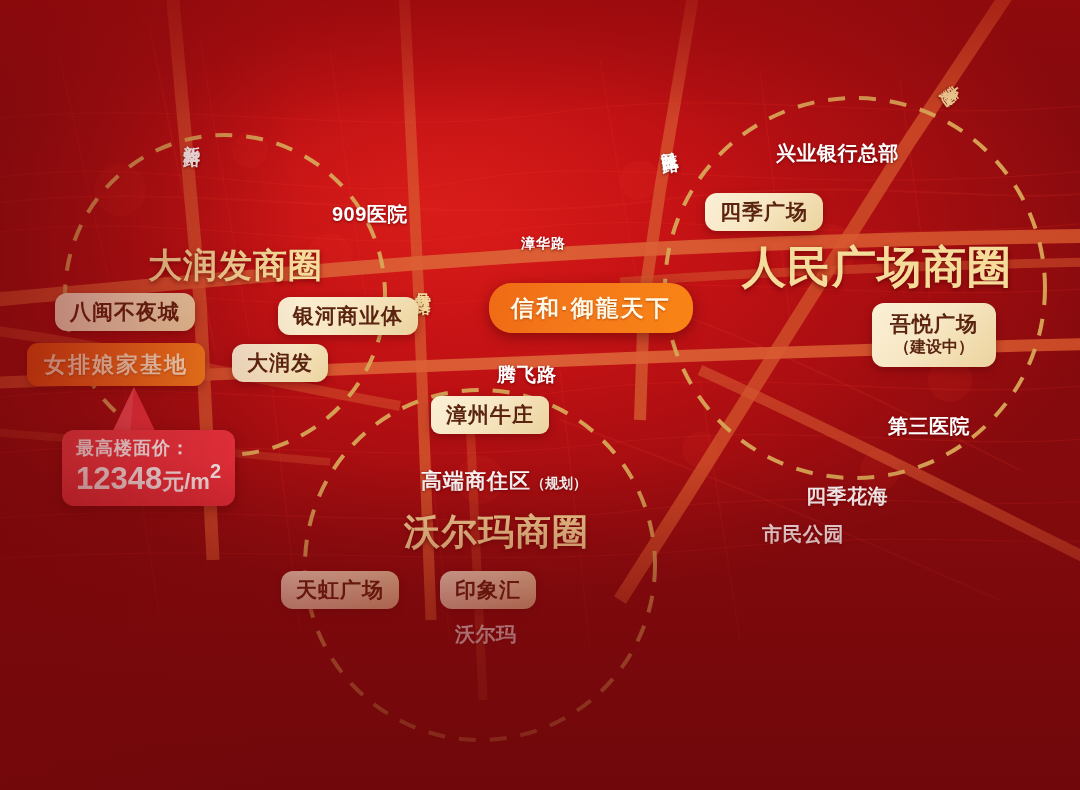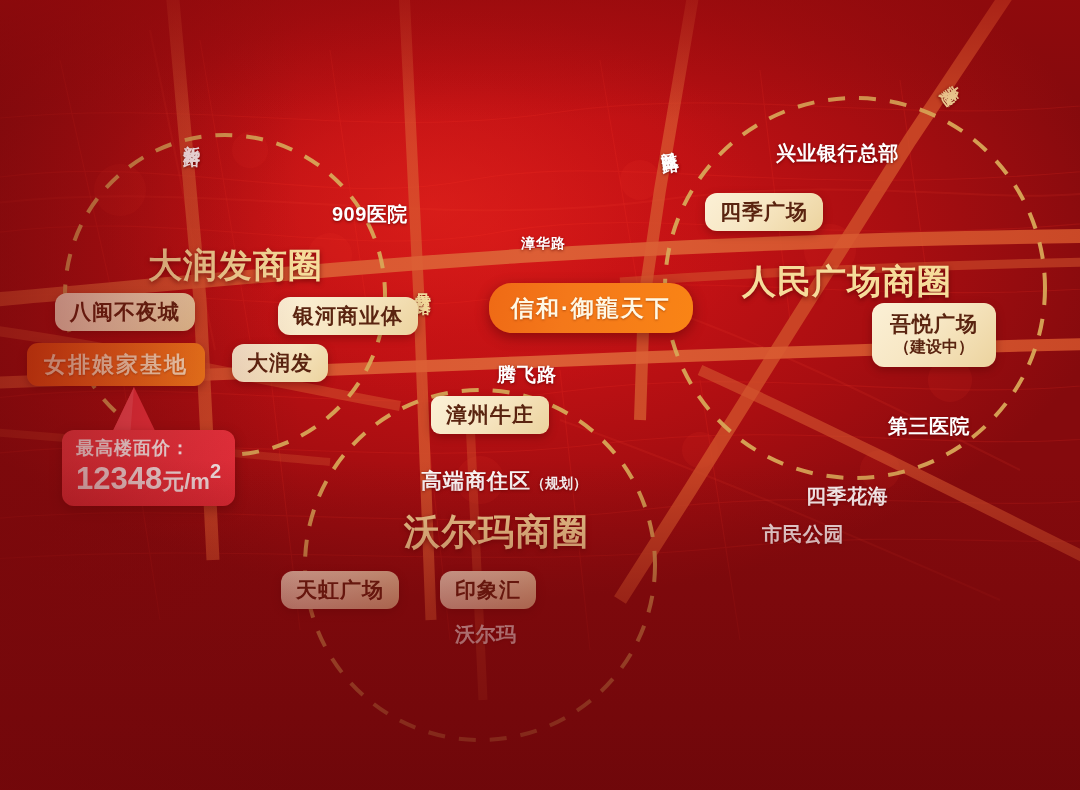--- a/index.html
+++ b/index.html
@@ -199,21 +199,21 @@
   <svg class="circles" width="1080" height="790" viewBox="0 0 1080 790">
     <g fill="none" stroke="#d8a757" stroke-width="4" stroke-dasharray="17 14" stroke-linecap="butt" opacity="0.95">
       <circle cx="225" cy="295" r="160"></circle>
       <circle cx="855" cy="288" r="190"></circle>
       <circle cx="480" cy="565" r="175"></circle>
     </g>
   </svg>
 
   <div class="district" style="left:148px;top:243px;font-size:34px;">大润发商圈</div>
 
-  <div class="district" style="left:742px;top:259px;font-size:34px;">人民广场商圈</div>
+  <div class="district" style="left:742px;top:238px;font-size:44px;">人民广场商圈</div>
 
   <div class="district" style="left:404px;top:508px;font-size:36px;">沃尔玛商圈</div>
 
   <div style="position:absolute;left:421px;top:467px;white-space:nowrap;">
     <span style="color:#fff;font-size:21px;font-weight:bold;text-shadow:0 1px 3px rgba(90,0,0,.7);letter-spacing:1px;">高端商住区</span><span style="color:#fff;font-size:14px;font-weight:bold;text-shadow:0 1px 3px rgba(90,0,0,.7);">（规划）</span>
   </div>
 
   <div class="roadlbl vert white" style="left:180px;top:132px;">新华路</div>
 
   <div class="roadlbl vert" style="left:411px;top:280px;color:#f2d99b;">丹霞路</div>

